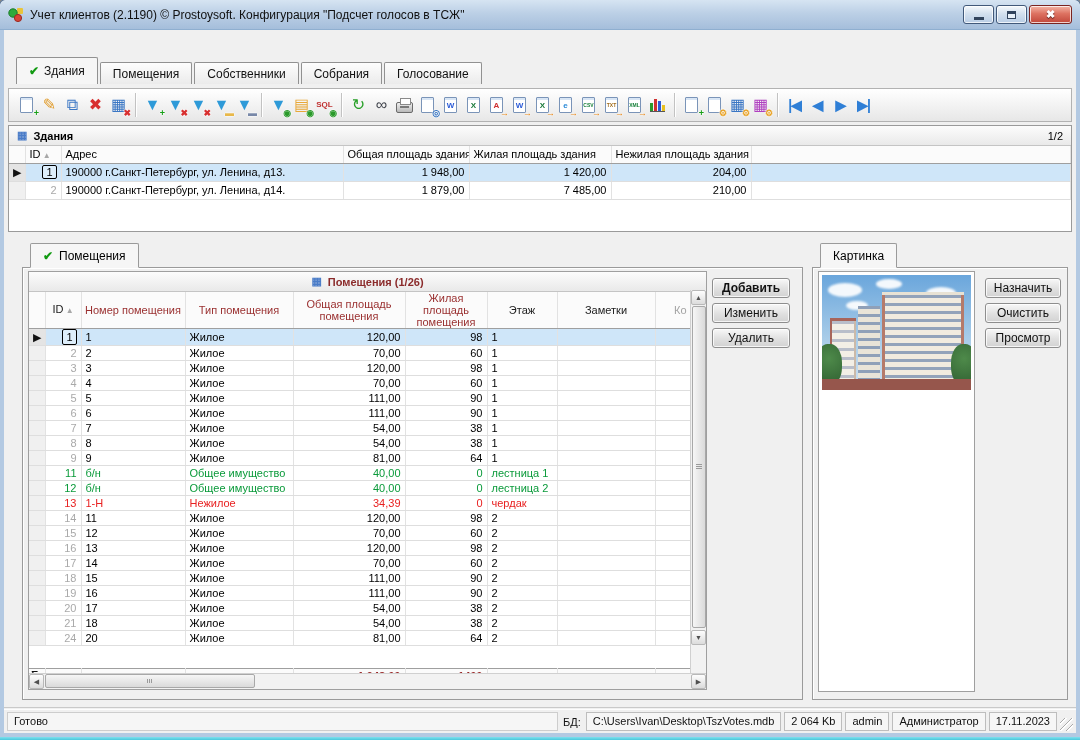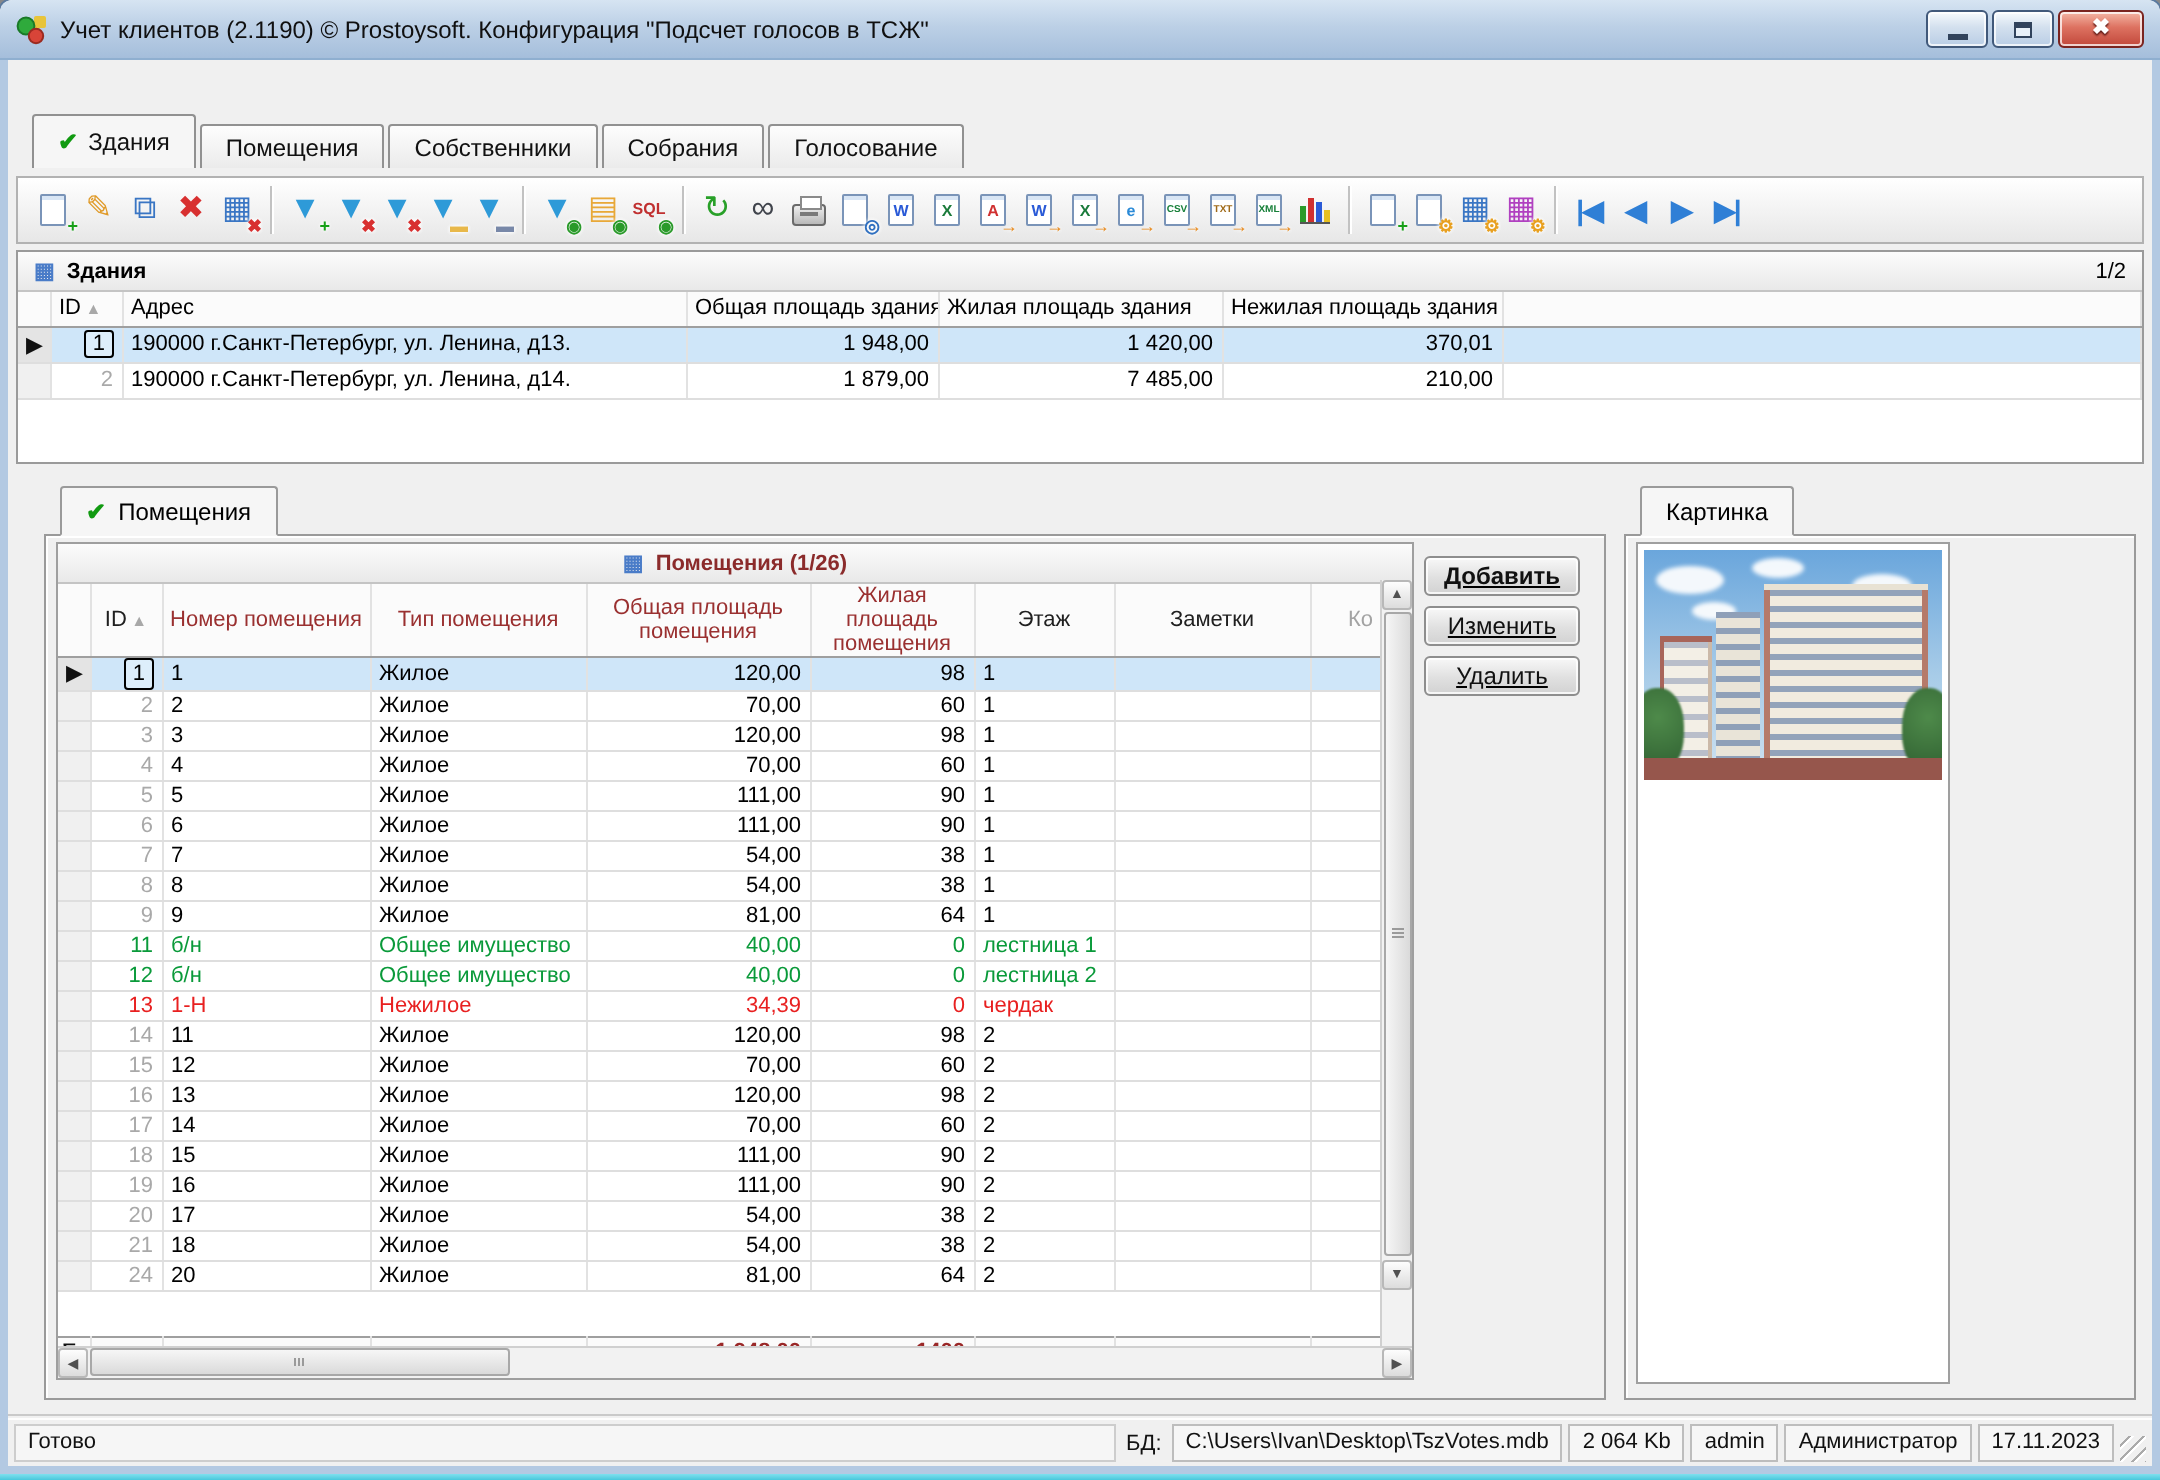--- a/index.html
+++ b/index.html
@@ -116,21 +116,21 @@
   .hsb .thumb { position:relative; width:210px; height:14px; margin:0 1px; background:linear-gradient(#f6f6f6,#dadada);
     border:1px solid #a8a8a8; border-radius:2px; }
   .hsb .thumb:after { left:50%; right:auto; top:4px; height:auto; bottom:4px; width:5px; margin:0 0 0 -3px;
     background:repeating-linear-gradient(90deg,#9a9a9a 0 1px,transparent 1px 2px); }
   .hsb .spacer { flex:1; }
 
   .btn { display:block; width:78px; height:20px; margin-bottom:5px; font-size:12px; color:#111;
     background:linear-gradient(#f8f8f8,#e0e0e0 55%,#d2d2d2); border:1px solid #8e8e8e; border-radius:3px;
     box-shadow:inset 0 0 0 1px rgba(255,255,255,.8); text-align:center; line-height:18px; }
   .btn.bold { font-weight:bold; }
-  #roomsbtns { position:absolute; left:690px; top:35px;text-decoration:underline; }
+  #roomsbtns { position:absolute; left:690px; top:35px; }
 
   
   #picgroup { position:absolute; left:812px; top:243px; width:256px; height:457px; }
   #picbox { position:absolute; left:6px; top:28px; width:157px; height:421px; border:1px solid #9f9f9f; background:#fff; }
   #photo { position:relative; width:149px; height:115px; margin:3px; overflow:hidden;
     background:linear-gradient(#6aa6dc,#a8cce8 55%,#cfe2f2); }
   .cloud { position:absolute; background:#fff; border-radius:50%; opacity:.92; filter:blur(1px); }
   .bldg { position:absolute; bottom:10px; }
   .b1 { left:8px; width:26px; height:62px; background:repeating-linear-gradient(#b9beca 0 3px,#f3efe6 3px 9px); border-top:3px solid #a8655a; box-shadow:inset 2px 0 0 #a8655a, inset -2px 0 0 #cbb9a8; }
   .b2 { left:36px; width:22px; height:74px; background:repeating-linear-gradient(#8fa0b8 0 3px,#e9e4d8 3px 8px); }
@@ -358,21 +358,21 @@
             <th></th>
           </tr>
         </thead>
       <tbody>
           <tr class="sel">
             <td class="sel-col">▶</td>
             <td class="num"><span class="fbox">1</span></td>
             <td>190000 г.Санкт-Петербург, ул. Ленина, д13.</td>
             <td class="num">1 948,00</td>
             <td class="num">1 420,00</td>
-            <td class="num">370,01</td>
+            <td class="num">204,00</td>
             <td></td>
           </tr>
           <tr>
             <td class="sel-col"></td>
             <td class="num idcell">2</td>
             <td>190000 г.Санкт-Петербург, ул. Ленина, д14.</td>
             <td class="num">1 879,00</td>
             <td class="num">7 485,00</td>
             <td class="num">210,00</td>
             <td></td>
@@ -725,20 +725,25 @@
         <div class="cloud" style="left:104px;top:12px;width:30px;height:12px"></div>
         <div class="cloud" style="left:24px;top:26px;width:22px;height:9px"></div>
         <div class="bldg b1"></div>
         <div class="bldg b2"></div>
         <div class="bldg b3"></div>
         <div class="tree tl"></div>
         <div class="tree tr"></div>
         <div class="base"></div>
       </div>
     </div>
+    <div id="picbtns">
+      <div class="btn">Назначить</div>
+      <div class="btn">Очистить</div>
+      <div class="btn">Просмотр</div>
+    </div>
   </div>
 
   <div id="statdiv"></div>
   <div id="statusbar">
     <span class="seg" id="seg-ready">Готово</span>
     <span id="dblabel">БД:</span>
     <span class="seg">C:\Users\Ivan\Desktop\TszVotes.mdb</span>
     <span class="seg">2 064 Kb</span>
     <span class="seg">admin</span>
     <span class="seg">Администратор</span>

